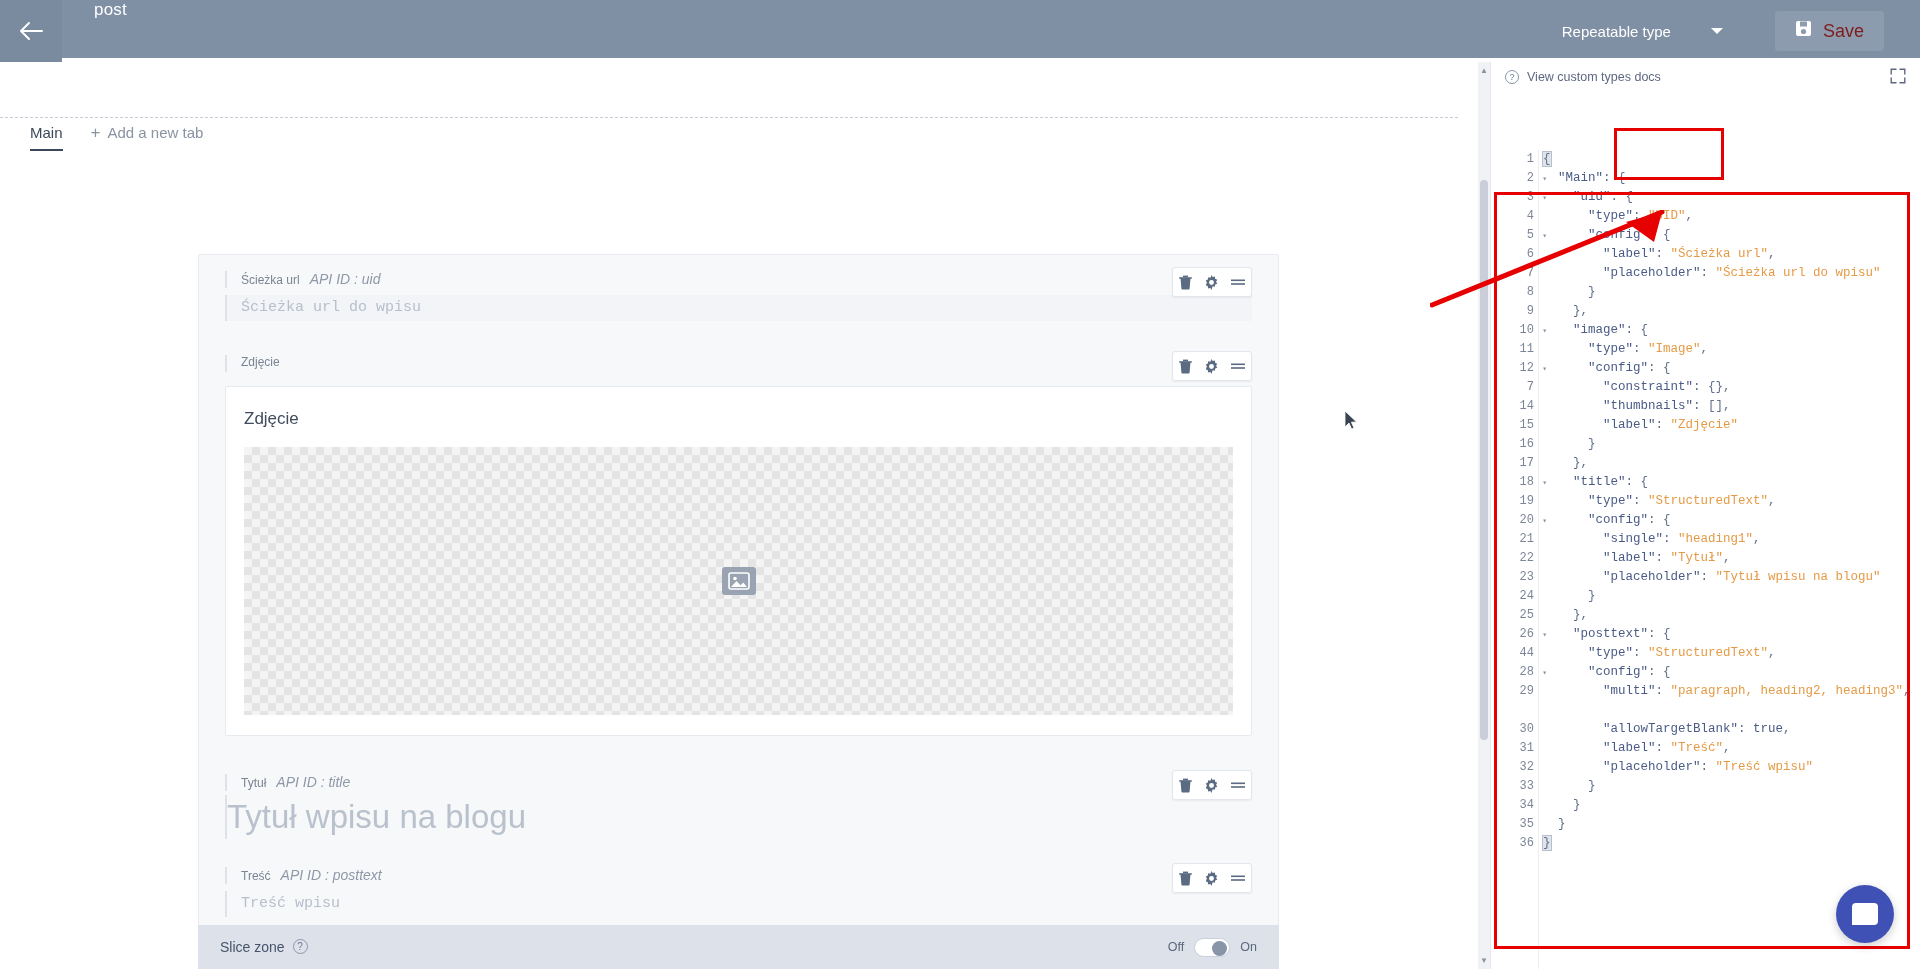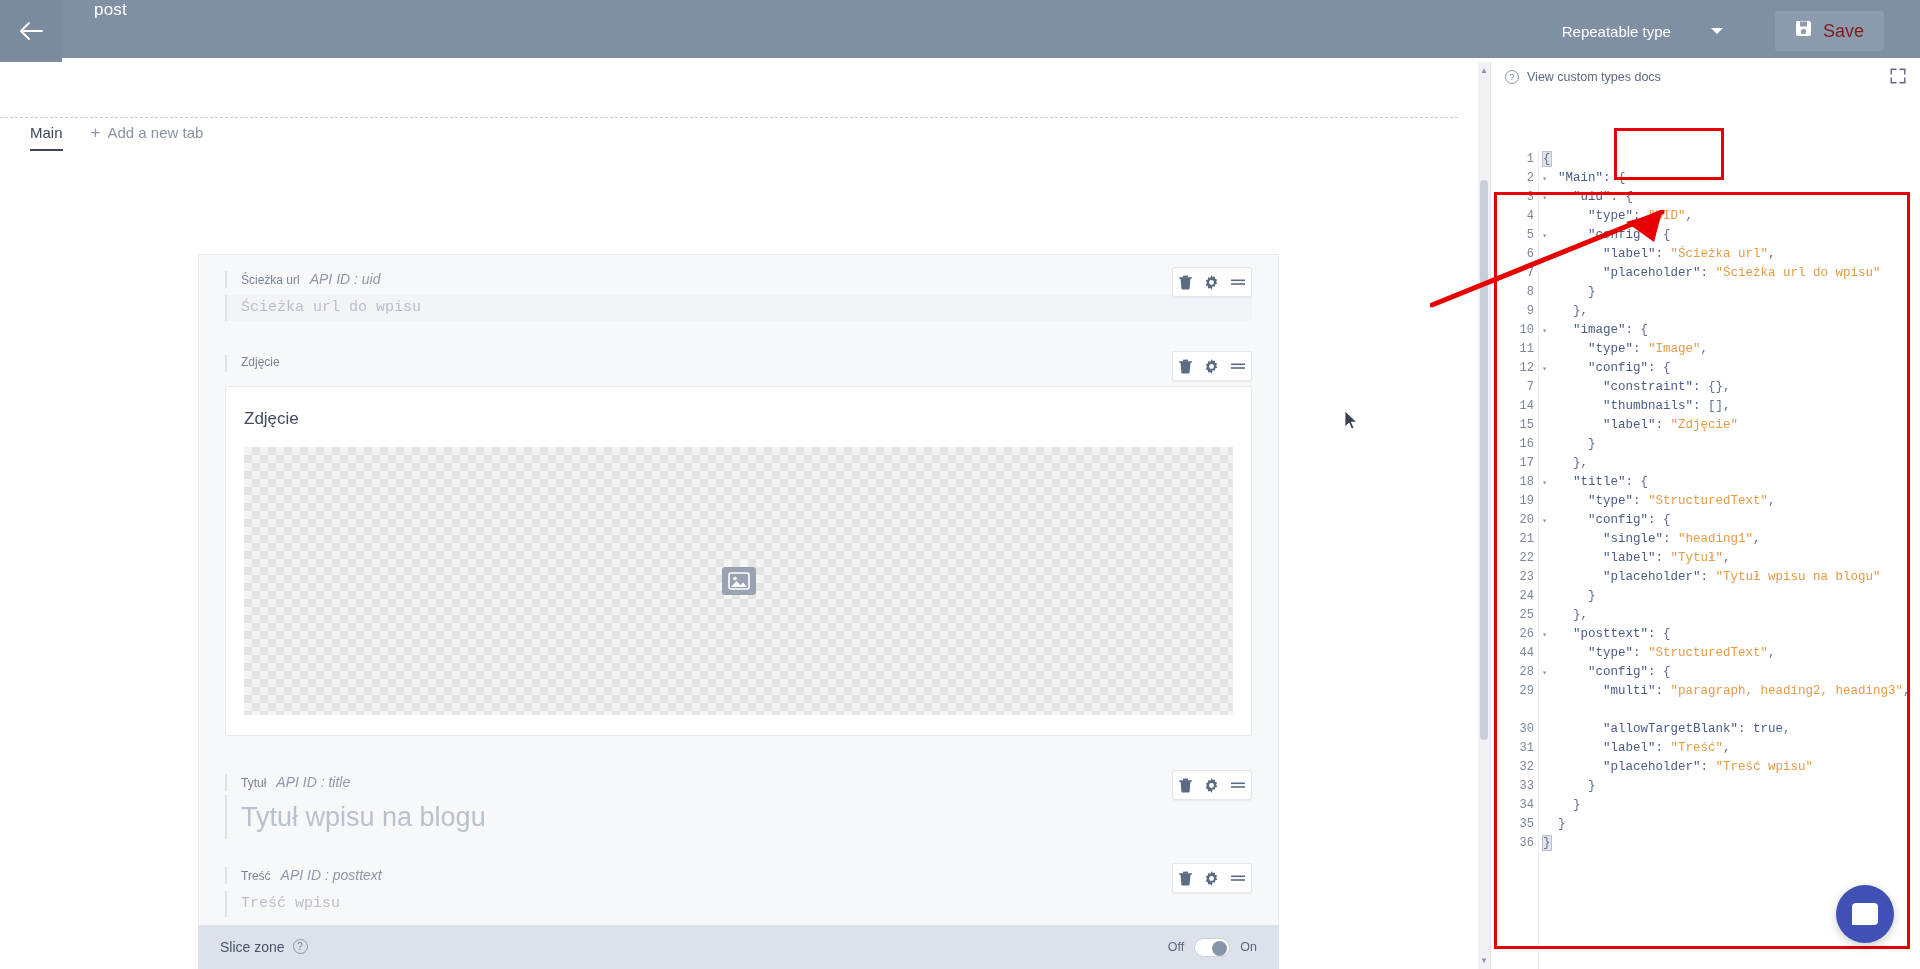--- a/index.html
+++ b/index.html
@@ -93,23 +93,23 @@
   .field-apiid { font-size: 14px; color: #8f98a8; font-style: italic; }
   .field-input {
     margin-top: 7px; margin-left: 0; padding-left: 14px;
     border-left: 2px solid #dfe3e9;
     font-family: "Liberation Mono", monospace;
     font-size: 15px; color: #b7bfcb; background: #f3f4f7;
     height: 26px; line-height: 26px;
   }
   .field-input.plain { background: transparent; }
   .field-title-input {
-    margin-top: 4px; padding-left: 14px;
+    margin-top: 4px; padding-left: 0;
     border-left: 2px solid #dfe3e9;
-    font-size: 27px; color: #b9c1cd; line-height: 44px;
+    font-size: 33px; color: #b9c1cd; line-height: 44px;
   }
 
   .row-actions {
     position: absolute; right: 0; top: 12px;
     display: flex; align-items: center; background: #fff;
     border: 1px solid #e3e7ed; border-radius: 3px;
     box-shadow: 0 1px 2px rgba(40,50,70,.07);
     height: 30px; padding: 0 6px; gap: 12px;
   }
   .row-actions .ico { cursor: pointer; display: flex; align-items: center; }

